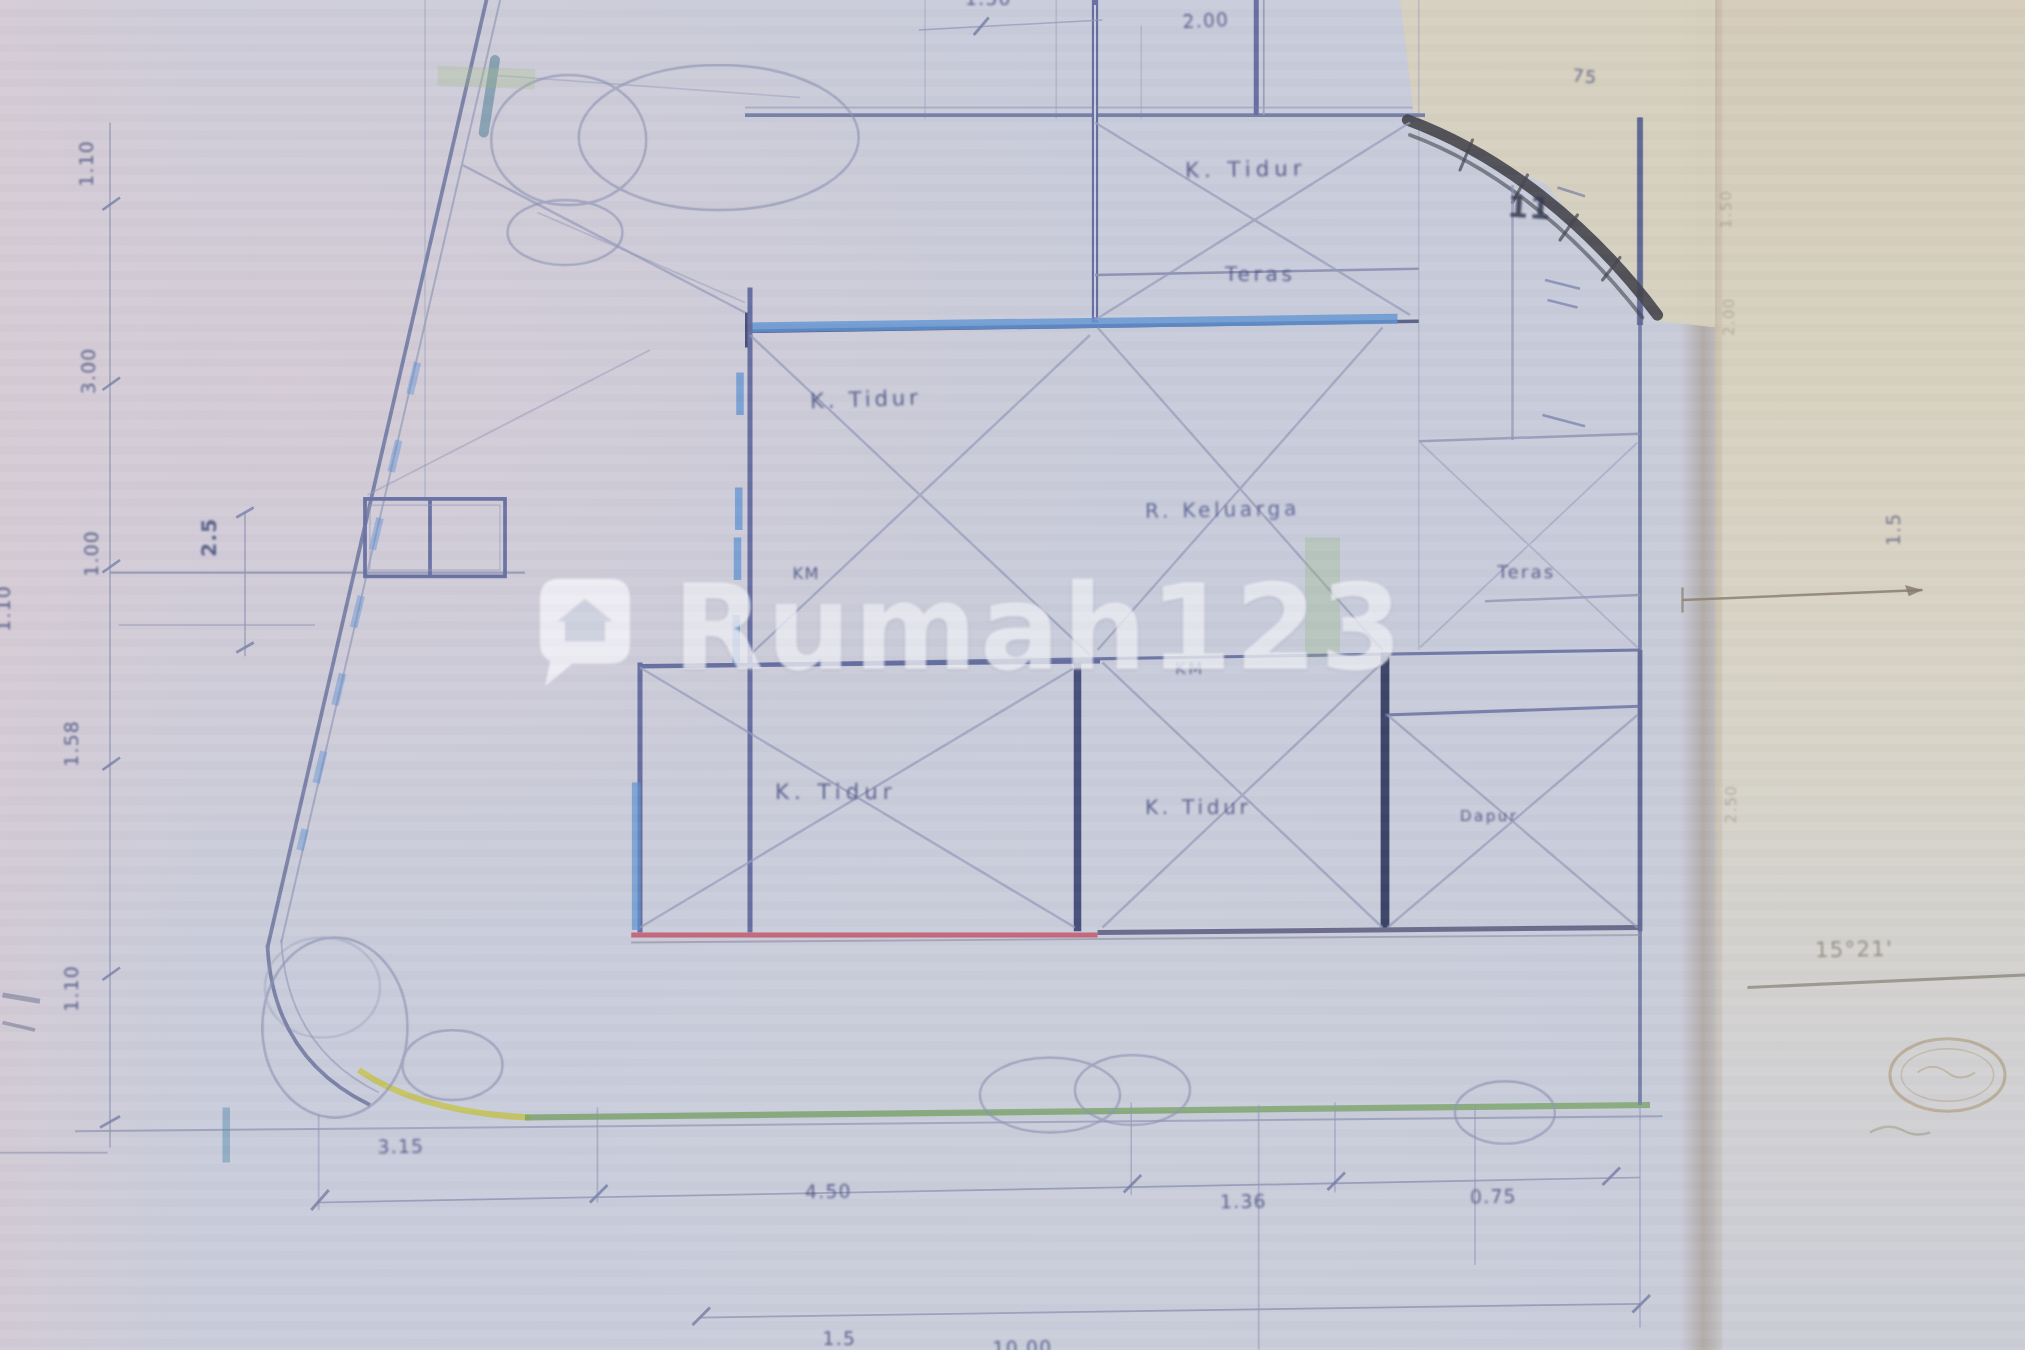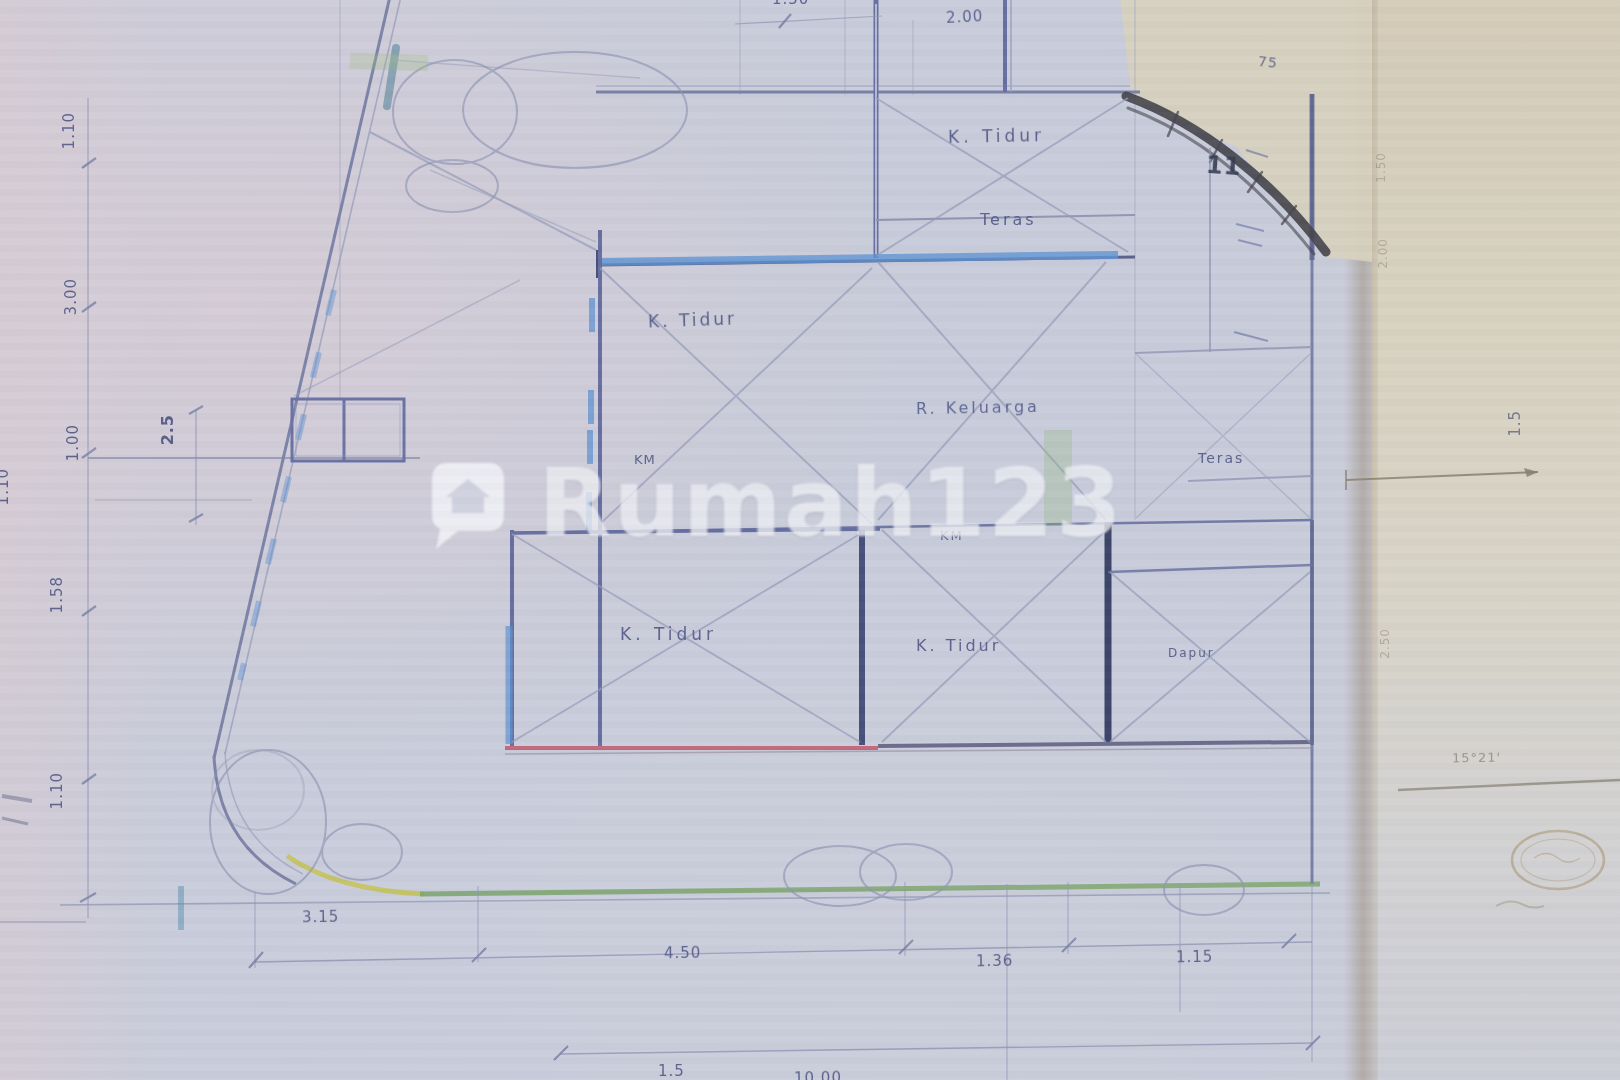--- a/index.html
+++ b/index.html
@@ -220,36 +220,36 @@
 
   <div class="lbl vert" style="left:60px;top:112px;">1.10</div>
   <div class="lbl vert" style="left:62px;top:278px;">3.00</div>
   <div class="lbl vert" style="left:158px;top:414px;font-size:16px;font-weight:bold;color:#49517e;">2.5</div>
   <div class="lbl vert" style="left:64px;top:424px;">1.00</div>
   <div class="lbl vert" style="left:-6px;top:468px;">1.10</div>
   <div class="lbl vert" style="left:48px;top:576px;">1.58</div>
   <div class="lbl vert" style="left:48px;top:772px;">1.10</div>
 
   <div class="lbl" style="left:302px;top:886px;transform:rotate(-1deg);margin-top:22px;">3.15</div>
-  <div class="lbl" style="left:664px;top:944px;transform:rotate(-1deg);">4.50</div>
+  <div class="lbl" style="left:644px;top:944px;transform:rotate(-1deg);">4.50</div>
   <div class="lbl" style="left:976px;top:952px;transform:rotate(-1deg);">1.36</div>
-  <div class="lbl" style="left:1176px;top:948px;transform:rotate(-1deg);">1.15</div>
+  <div class="lbl" style="left:1176px;top:948px;transform:rotate(-1deg);">0.75</div>
   <div class="lbl" style="left:794px;top:1069px;transform:rotate(-1deg);">10.00</div>
   <div class="lbl" style="left:658px;top:1062px;">1.5</div>
 
   <div class="lbl" style="left:772px;top:-10px;">1.50</div>
   <div class="lbl" style="left:946px;top:8px;transform:rotate(-3deg);">2.00</div>
   <div class="lbl" style="left:1258px;top:54px;font-size:14px;transform:rotate(6deg);color:#5a5f80;">75</div>
   <div class="lbl" style="left:1206px;top:152px;font-size:24px;font-weight:bold;transform:rotate(4deg);color:#333950;">11</div>
 
   <div class="lbl vert" style="left:1506px;top:410px;color:#6d6f86;">1.5</div>
   <div class="lbl vert" style="left:1374px;top:152px;font-size:12px;opacity:.5;color:#8d8672;">1.50</div>
   <div class="lbl vert" style="left:1376px;top:238px;font-size:12px;opacity:.5;color:#8d8672;">2.00</div>
   <div class="lbl vert" style="left:1378px;top:628px;font-size:12px;opacity:.5;color:#8d8672;">2.50</div>
-  <div class="lbl" style="left:1452px;top:750px;font-size:13px;color:#8a8478;opacity:.8;transform:rotate(-1deg);">15°21'</div>
+  <div class="lbl" style="left:1452px;top:750px;font-size:17px;color:#8a8478;opacity:.8;transform:rotate(-1deg);">15°21'</div>
 
   <div class="watermark">
     <svg width="100" height="108" viewBox="0 0 100 108">
       <path d="M14 30 Q14 14 30 14 L70 14 Q86 14 86 30 L86 66 Q86 82 70 82 L40 82 L18 100 L22 80 Q14 76 14 66 Z" fill="rgba(250,250,253,0.72)"></path>
       <path d="M50 30 L72 48 L66 48 L66 64 L34 64 L34 48 L28 48 Z" fill="rgba(182,187,207,0.55)"></path>
     </svg>
     <span>Rumah123</span>
   </div>
 
   <div class="streaks"></div>

